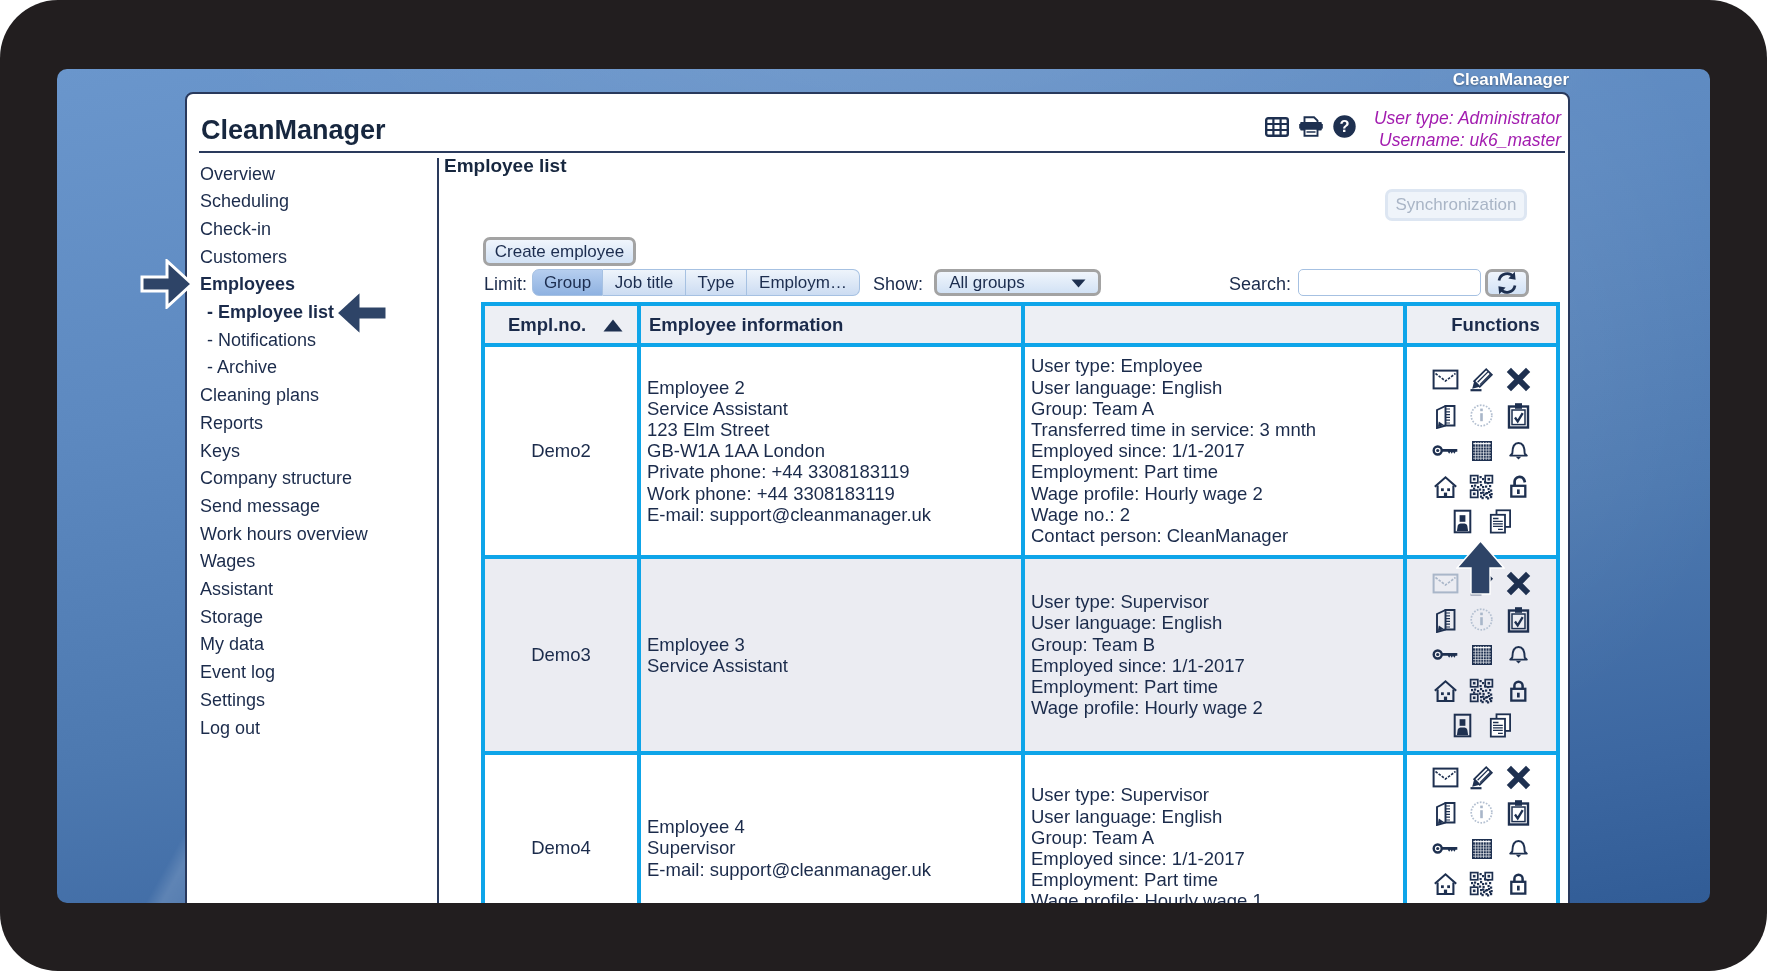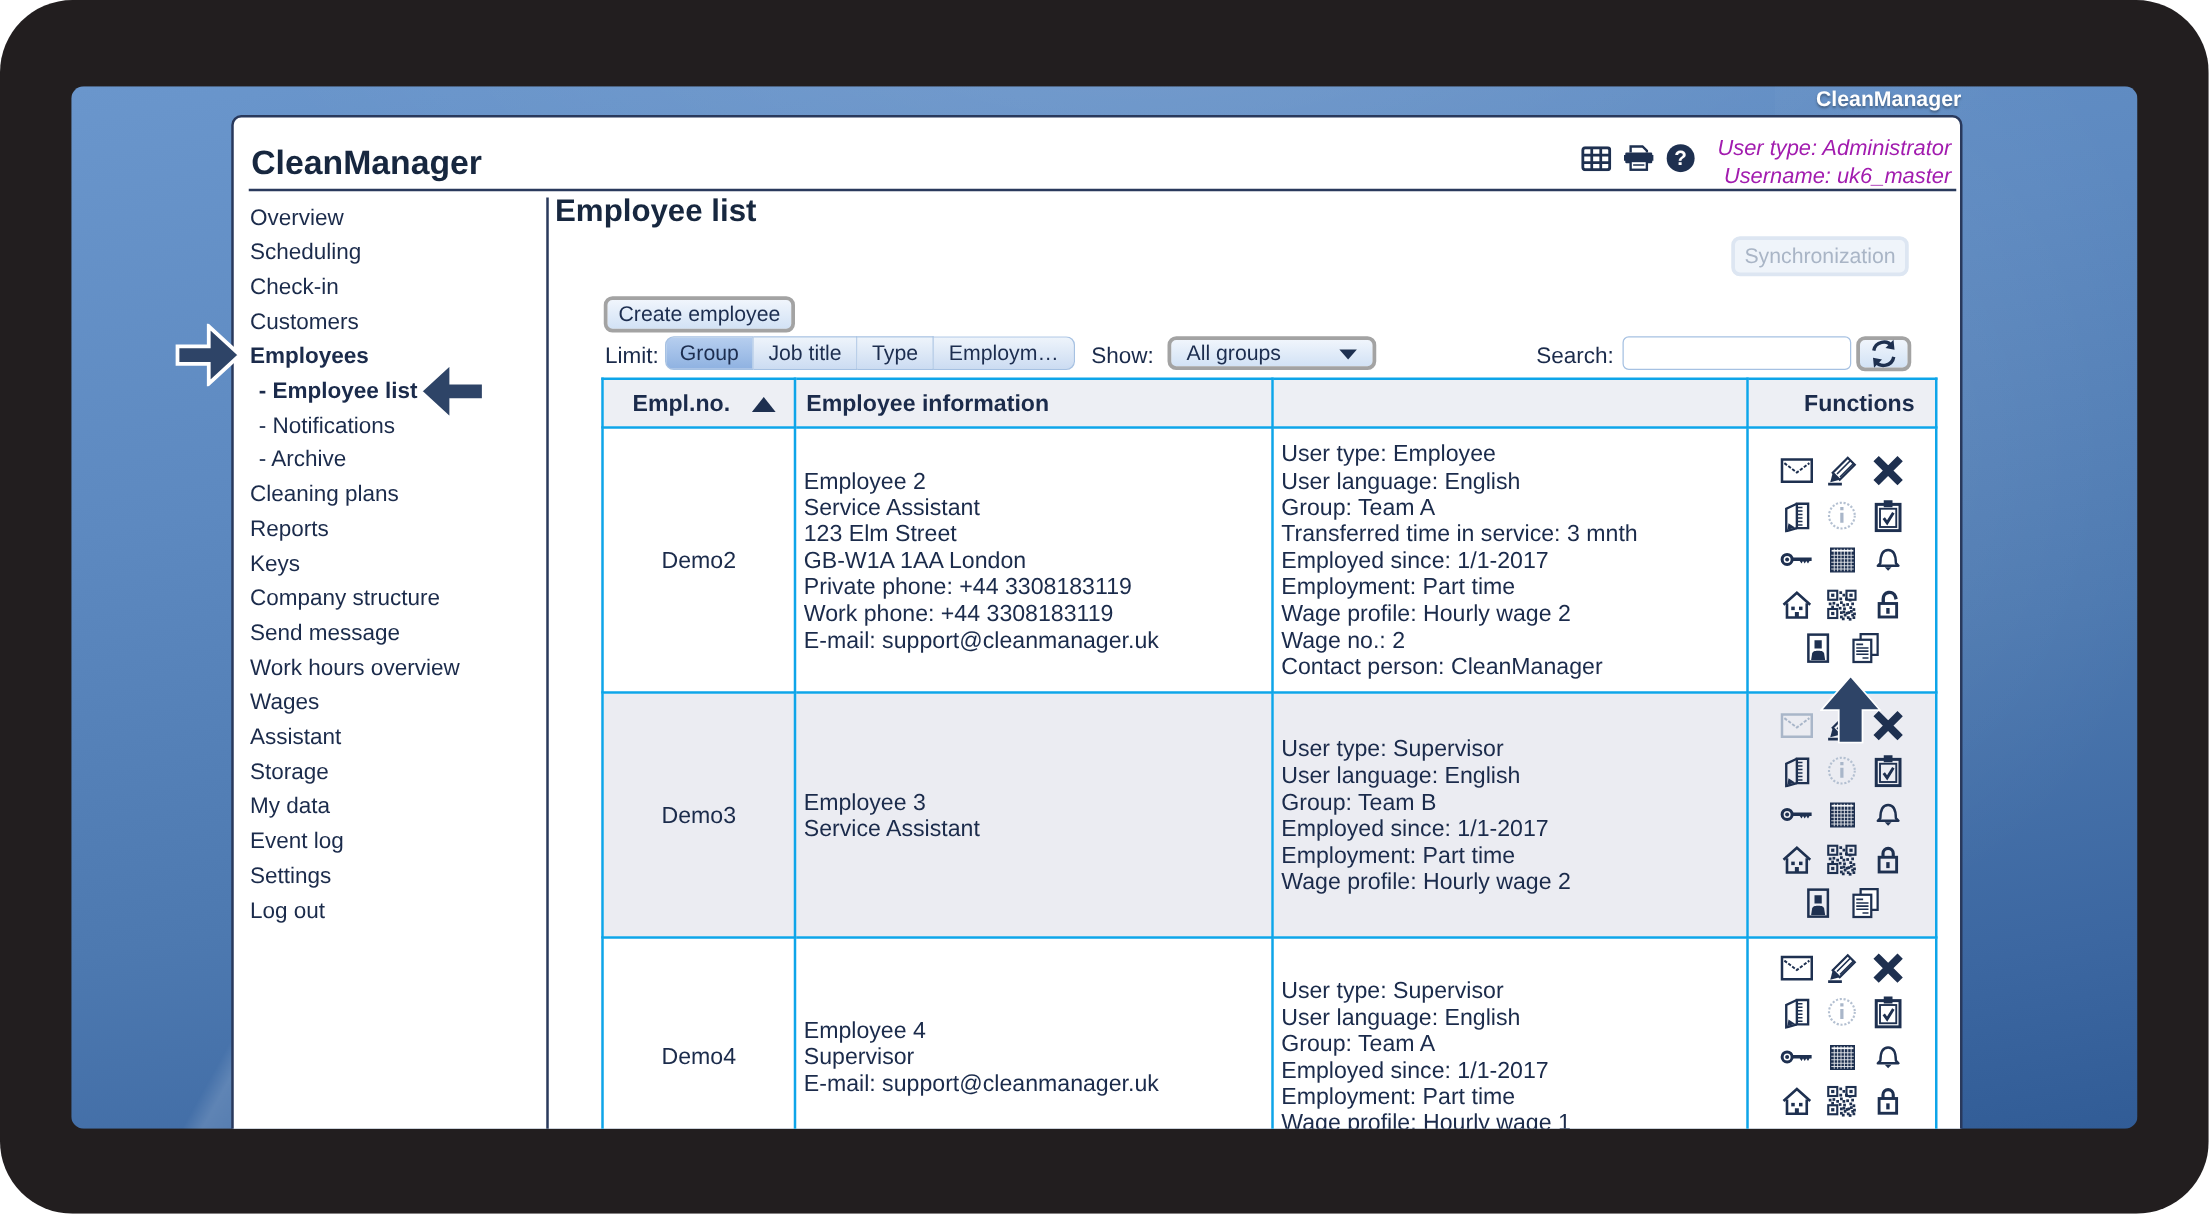--- a/index.html
+++ b/index.html
@@ -11,33 +11,33 @@
 .window{position:absolute;left:128px;top:23px;width:1381px;height:850px;background:#fff;border:2px solid #29395c;border-radius:8px 8px 0 0;}
 .window > *{position:absolute;}
 .h1{left:14px;top:21px;font-size:27px;font-weight:bold;color:#17273f;letter-spacing:0px;}
 .userinfo{right:7px;top:12.5px;text-align:right;font-style:italic;font-size:17.5px;line-height:22px;color:#a21caf;}
 .hicons{left:1078px;top:21px;display:flex;gap:10px;align-items:center;}
 .hr1{left:12px;top:57px;width:1366px;height:2px;background:#2a3a5c;}
 .menu{left:13px;top:66.5px;width:230px;font-size:18px;line-height:27.7px;color:#1b2b4b;white-space:nowrap;}
 .menu .b{font-weight:bold;}
 .menu .s{padding-left:7px;}
 .vdiv{left:250px;top:64px;width:2px;height:786px;background:#2a3a5c;}
-.ptitle{left:257px;top:61px;font-size:25px;font-weight:bold;color:#17273f;}
+.ptitle{left:257px;top:61px;font-size:19px;font-weight:bold;color:#17273f;}
 .btn{position:absolute;box-sizing:border-box;border:3px solid #a3a3a3;border-radius:7px;background:linear-gradient(#f0f5fc,#d2e2f5);color:#1c2d4f;font-size:17px;font-family:"Liberation Sans",sans-serif;display:flex;align-items:center;justify-content:center;}
 .btn.dis{border-color:#dde6f2;background:#eff4fa;color:#a9b5c6;}
 .lbl{position:absolute;font-size:18px;color:#1b2b4b;}
 .seg{left:345px;top:175px;height:27px;display:flex;}
 .seg div{box-sizing:border-box;border:1px solid #a6c1e2;border-left-width:0;background:linear-gradient(#eef4fb,#ccdcf2);color:#1c2d4f;font-size:17px;display:flex;align-items:center;justify-content:center;}
 .seg div:first-child{border-left-width:1px;border-radius:7px 0 0 7px;}
 .seg div:last-child{border-radius:0 7px 7px 0;text-align:center;}
 .seg .on{background:linear-gradient(#b6ceef,#8fb2e1);}
 .input{position:absolute;box-sizing:border-box;background:#fff;border:1px solid #a6c1e2;border-radius:5px;}
 .tbl{left:294px;top:208px;width:1047px;height:642px;}
 table{border-collapse:collapse;table-layout:fixed;width:1047px;}
-td,th{border:2px solid #0ea5e9;padding:0;vertical-align:middle;font-size:18.5px;color:#1b2b4b;overflow:hidden;}
+td,th{border:4px solid #0ea5e9;padding:0;vertical-align:middle;font-size:18.5px;color:#1b2b4b;overflow:hidden;}
 th{background:#edeff4;height:37px;font-size:18.5px;font-weight:bold;text-align:left;}
 .c1{width:152px;} .c2{width:380px;} .c3{width:378px;} .c4{width:121px;}
 td.num{text-align:center;}
 .info{padding-left:6px;line-height:21.2px;}
 tr.alt td{background:#ebecf2;}
 .ic{display:inline-block;vertical-align:middle;}
 .icons{display:flex;flex-direction:column;align-items:center;gap:8.5px;}
 .icons .r{display:flex;gap:9.5px;}
 .icons .r2{display:flex;gap:11px;}
 .arrow{position:absolute;z-index:6;}

